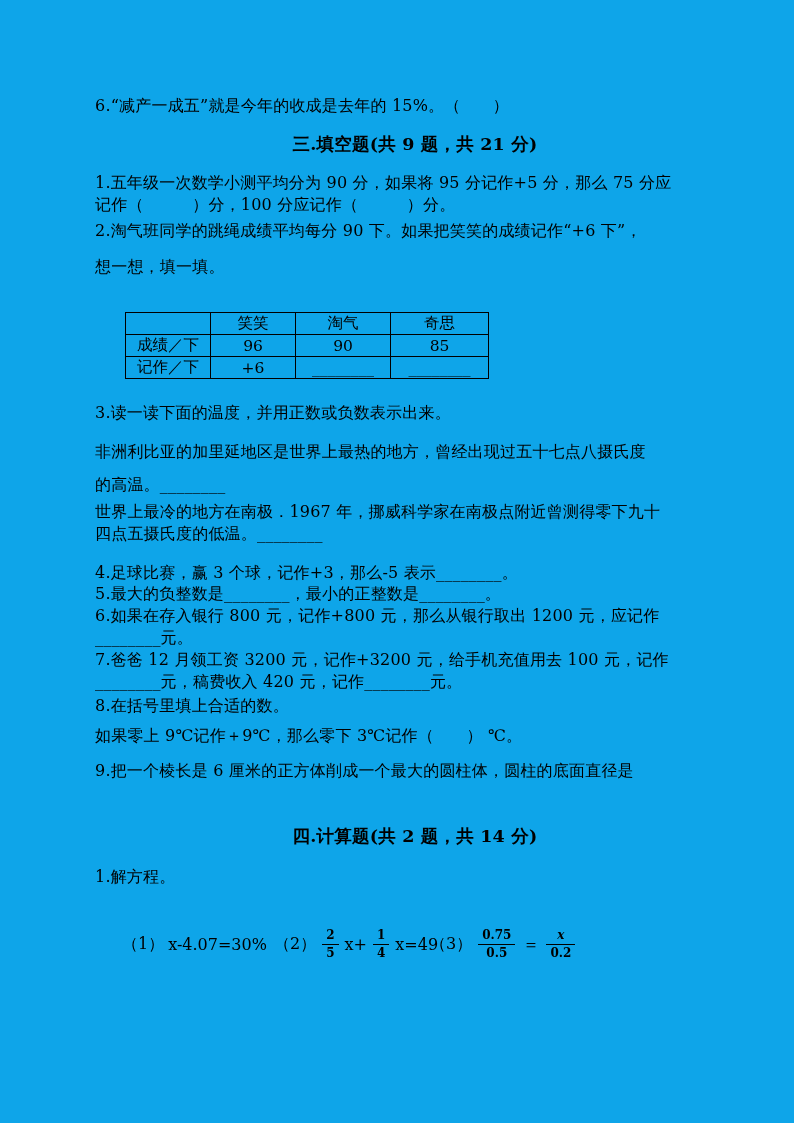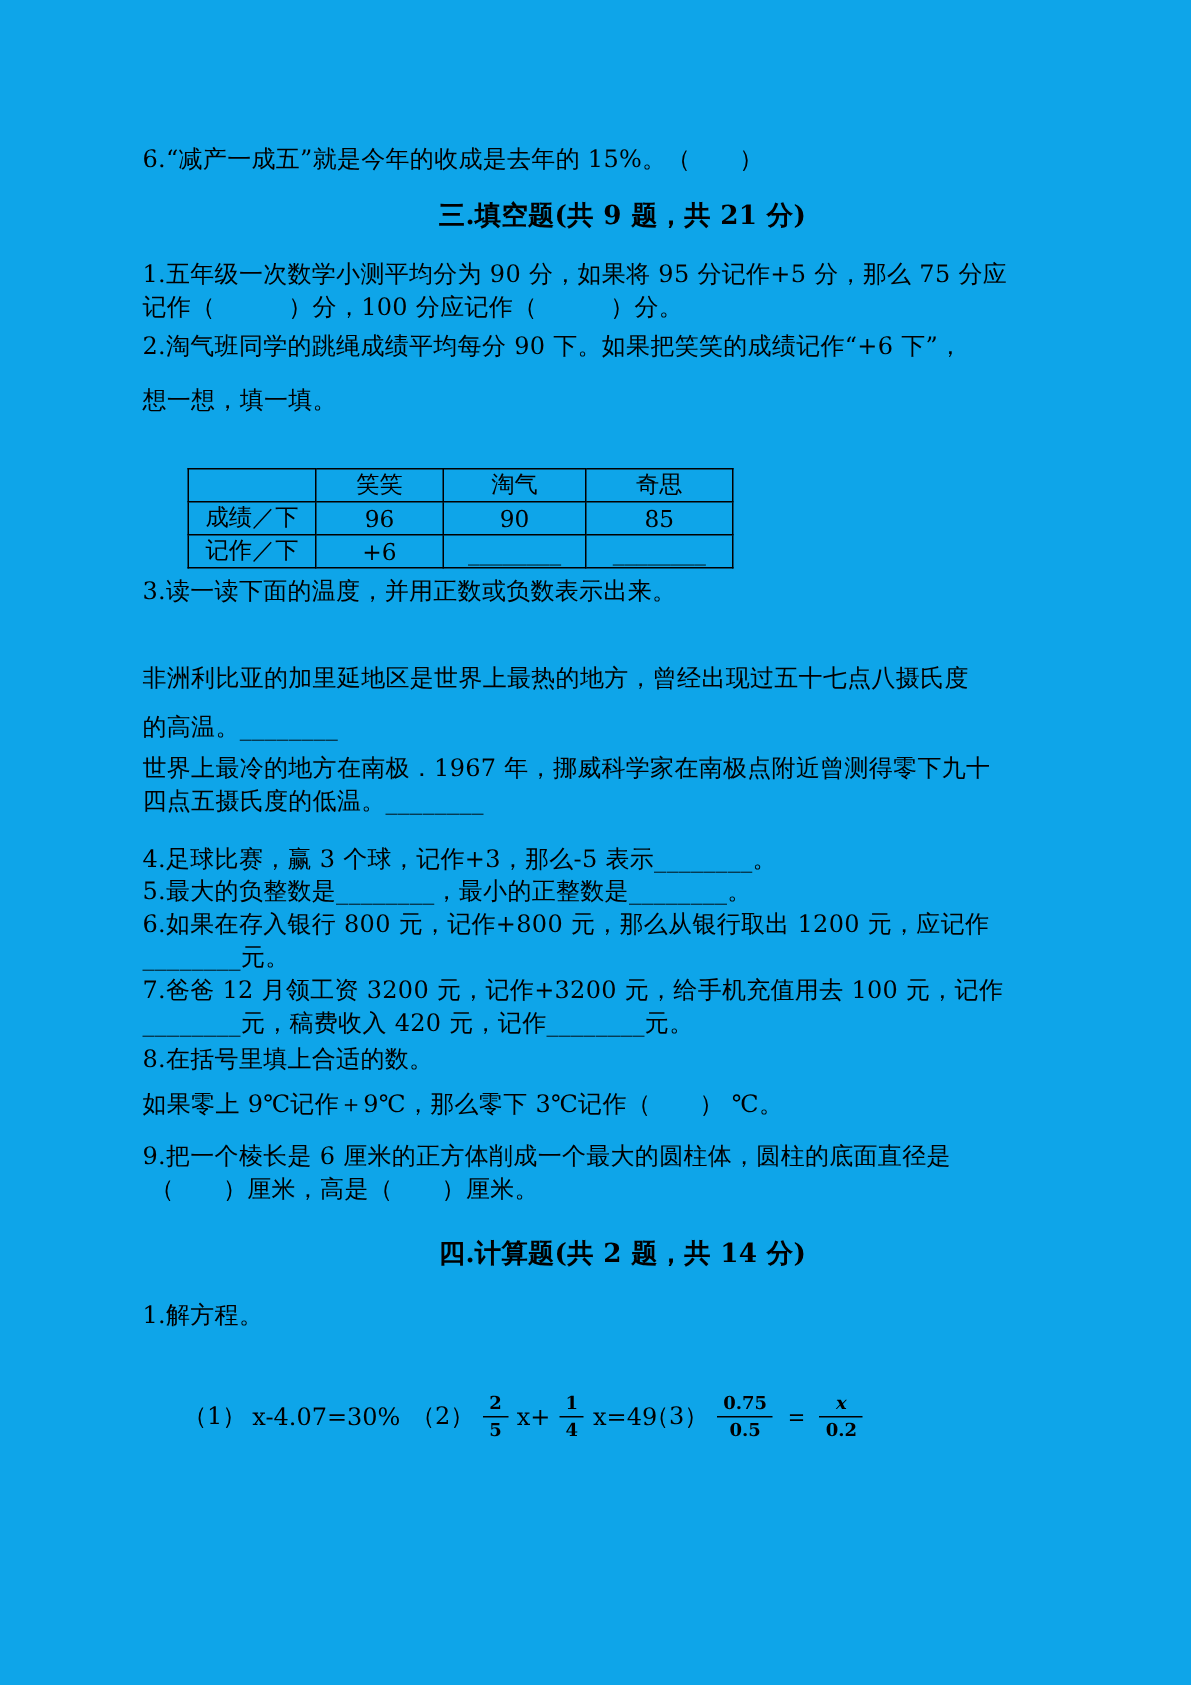--- a/index.html
+++ b/index.html
@@ -112,38 +112,37 @@
       </tr>
       <tr>
         <td class="c0">记作／下</td>
         <td class="c1">+6</td>
         <td class="c2">________</td>
         <td class="c3">________</td>
       </tr>
     </tbody>
   </table>
 
-  <div class="line" style="top:383px">3.读一读下面的温度，并用正数或负数表示出来。</div>
+  <div class="line" style="top:402px">3.读一读下面的温度，并用正数或负数表示出来。</div>
   <div class="line" style="top:441px">非洲利比亚的加里延地区是世界上最热的地方，曾经出现过五十七点八摄氏度</div>
   <div class="line" style="top:474px">的高温。________</div>
   <div class="line" style="top:501px">世界上最冷的地方在南极．1967 年，挪威科学家在南极点附近曾测得零下九十</div>
   <div class="line" style="top:523px">四点五摄氏度的低温。________</div>
 
   <div class="line" style="top:562px">4.足球比赛，赢 3 个球，记作+3，那么-5 表示________。</div>
   <div class="line" style="top:583px">5.最大的负整数是________，最小的正整数是________。</div>
   <div class="line" style="top:605px">6.如果在存入银行 800 元，记作+800 元，那么从银行取出 1200 元，应记作</div>
   <div class="line" style="top:627px">________元。</div>
   <div class="line" style="top:649px">7.爸爸 12 月领工资 3200 元，记作+3200 元，给手机充值用去 100 元，记作</div>
   <div class="line" style="top:671px">________元，稿费收入 420 元，记作________元。</div>
 
   <div class="line" style="top:695px">8.在括号里填上合适的数。</div>
   <div class="line" style="top:725px">如果零上 9℃记作＋9℃，那么零下 3℃记作（　　） ℃。</div>
 
   <div class="line" style="top:760px">9.把一个棱长是 6 厘米的正方体削成一个最大的圆柱体，圆柱的底面直径是</div>
-  <div class="line indent" style="top:782px">（　　）厘米，高是（　　）厘米。</div>
 
   <div class="line section-title" style="top:826px">四.计算题(共 2 题，共 14 分)</div>
   <div class="line" style="top:866px">1.解方程。</div>
 
   <div class="eq-row">
 
     <span class="equation eq-1">
       <span class="eq-part">（1）</span>
       <span class="eq-part">x-4.07=30%</span>
     </span>

